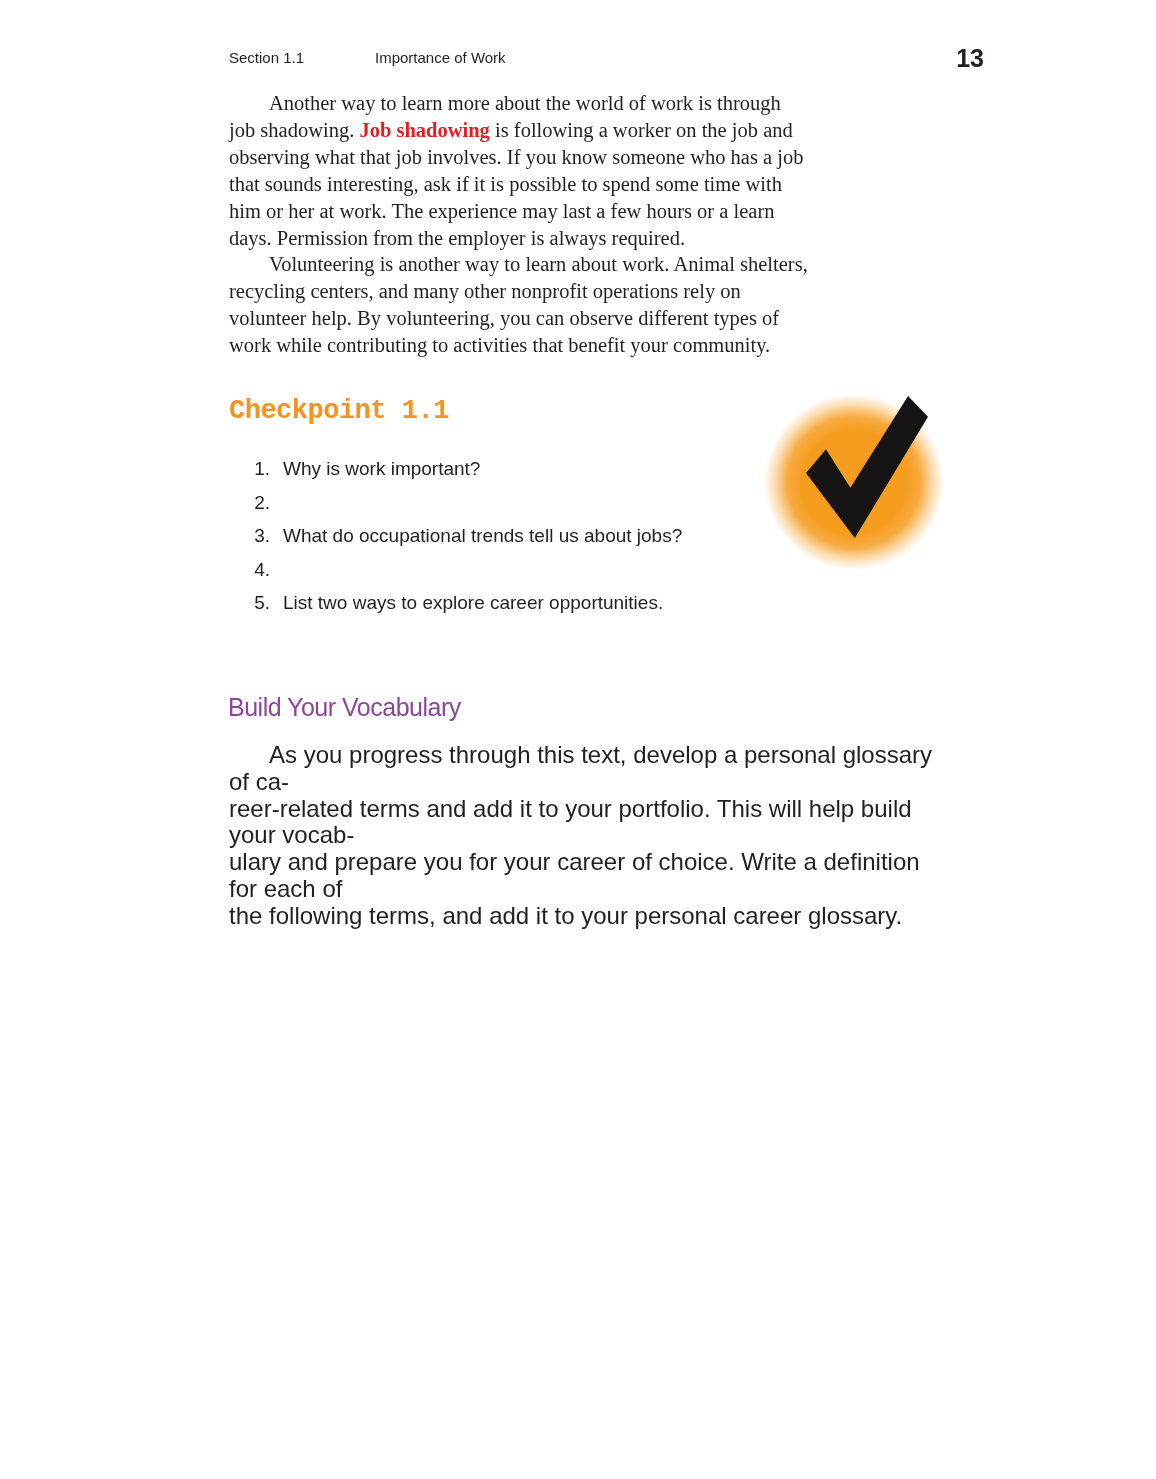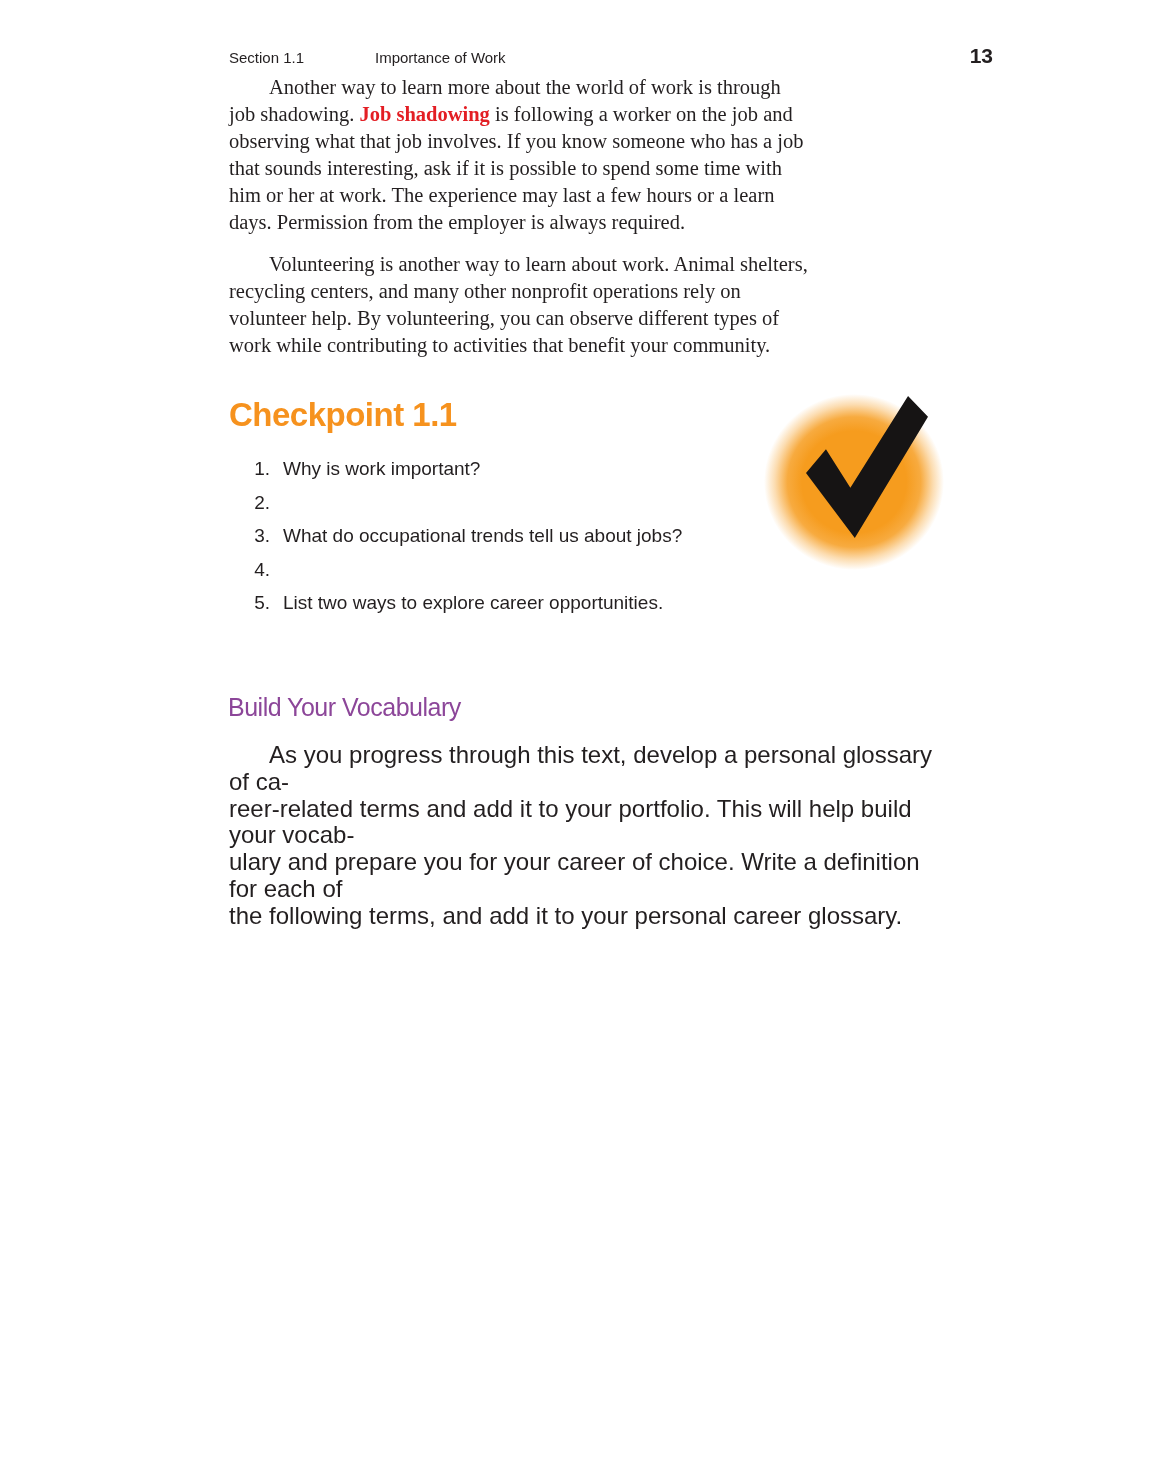--- a/index.html
+++ b/index.html
@@ -21,49 +21,49 @@
     position: absolute;
     top: 49px; left: 137px;
     font-family: "Liberation Sans", sans-serif;
     font-size: 15px;
     color: #231f20;
     display: flex;
   }
   .running-head .sec { width: 146px; }
   .page-number {
     position: absolute;
-    top: 44px; right: 71px;
+    top: 44px; right: 80px;
     font-family: "Liberation Sans", sans-serif;
-    font-size: 21px;
+    font-size: 25px;
     font-weight: bold;
   }
 
   
   .body-para {
     position: absolute;
     left: 137px;
     width: 708px;
     font-size: 20.5px;
     line-height: 26.9px;
     white-space: pre-line;
     text-indent: 40px;
   }
-  .para-1 { top: 74px; }
+  .para-1 { top: 90px; }
   .para-2 { top: 251px; }
   .keyword {
     color: #e31e24;
     font-weight: bold;
   }
 
   
   .checkpoint-heading {
     position: absolute;
     left: 137px; top: 396px;
-    font-family: Liberation Sans, sans-serif;
-    font-size: 33px;
+    font-family: Liberation Mono, monospace;
+    font-size: 27px;
     font-weight: bold;
     color: #f6921e;
     letter-spacing: -0.5px;
   }
   .questions {
     position: absolute;
     left: 152px; top: 456px;
     width: 510px;
     font-family: "Liberation Sans", sans-serif;
     font-size: 19px;

